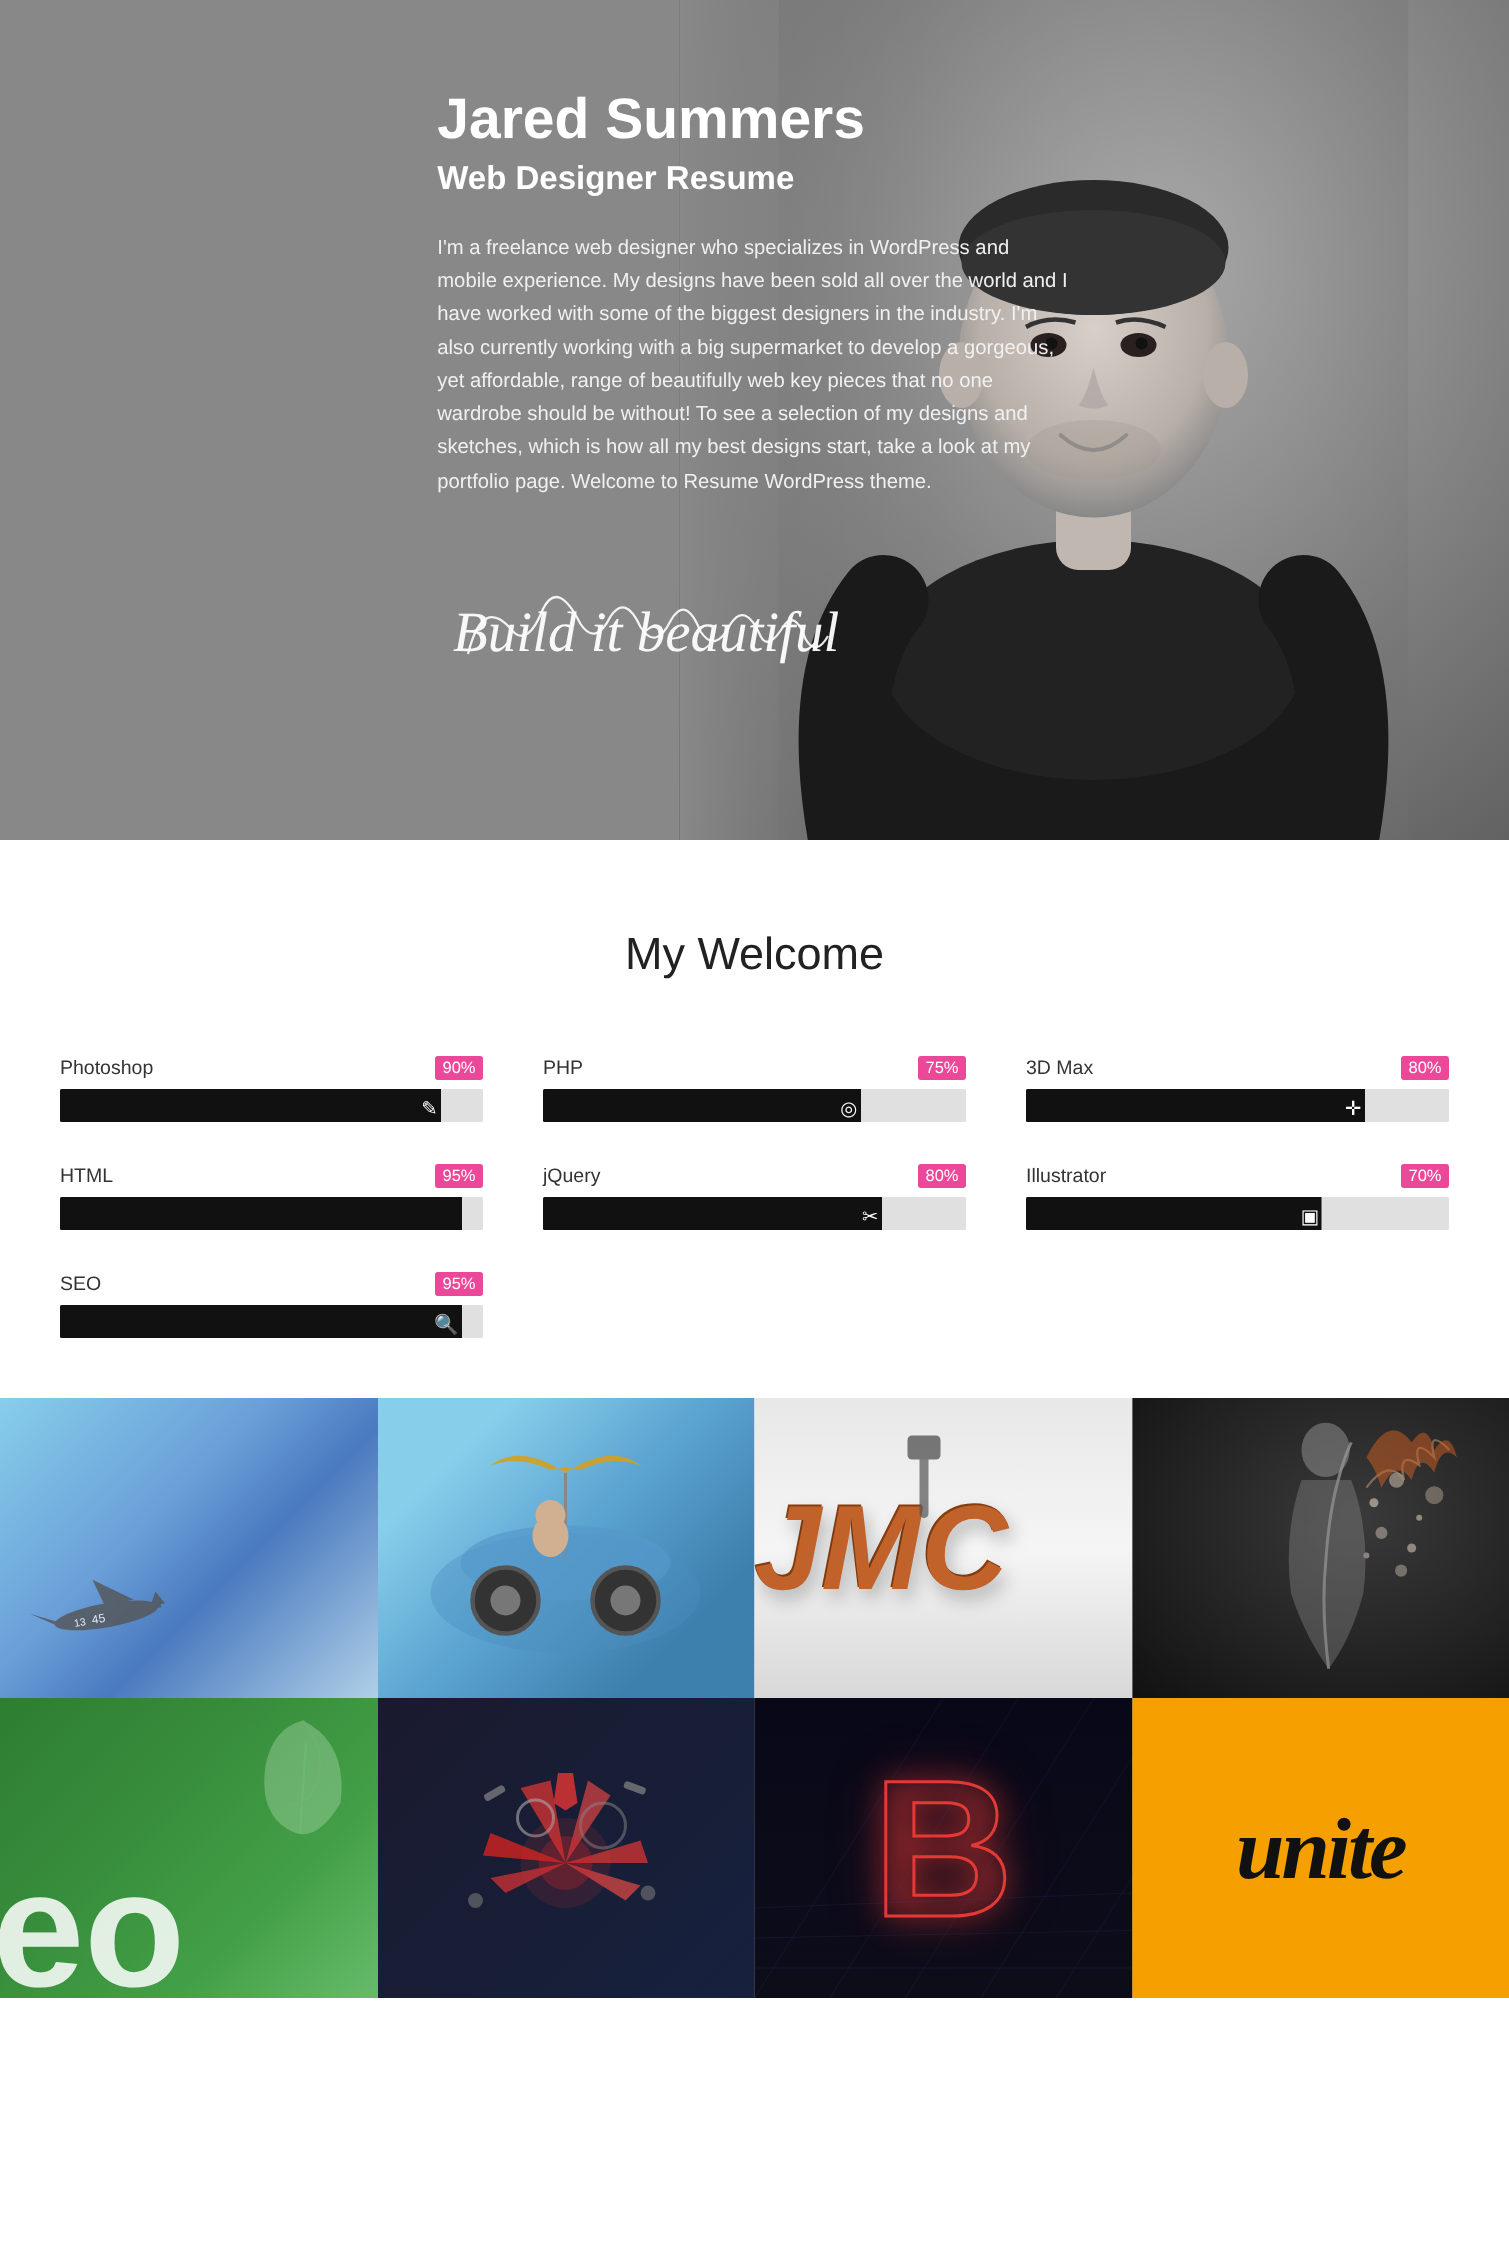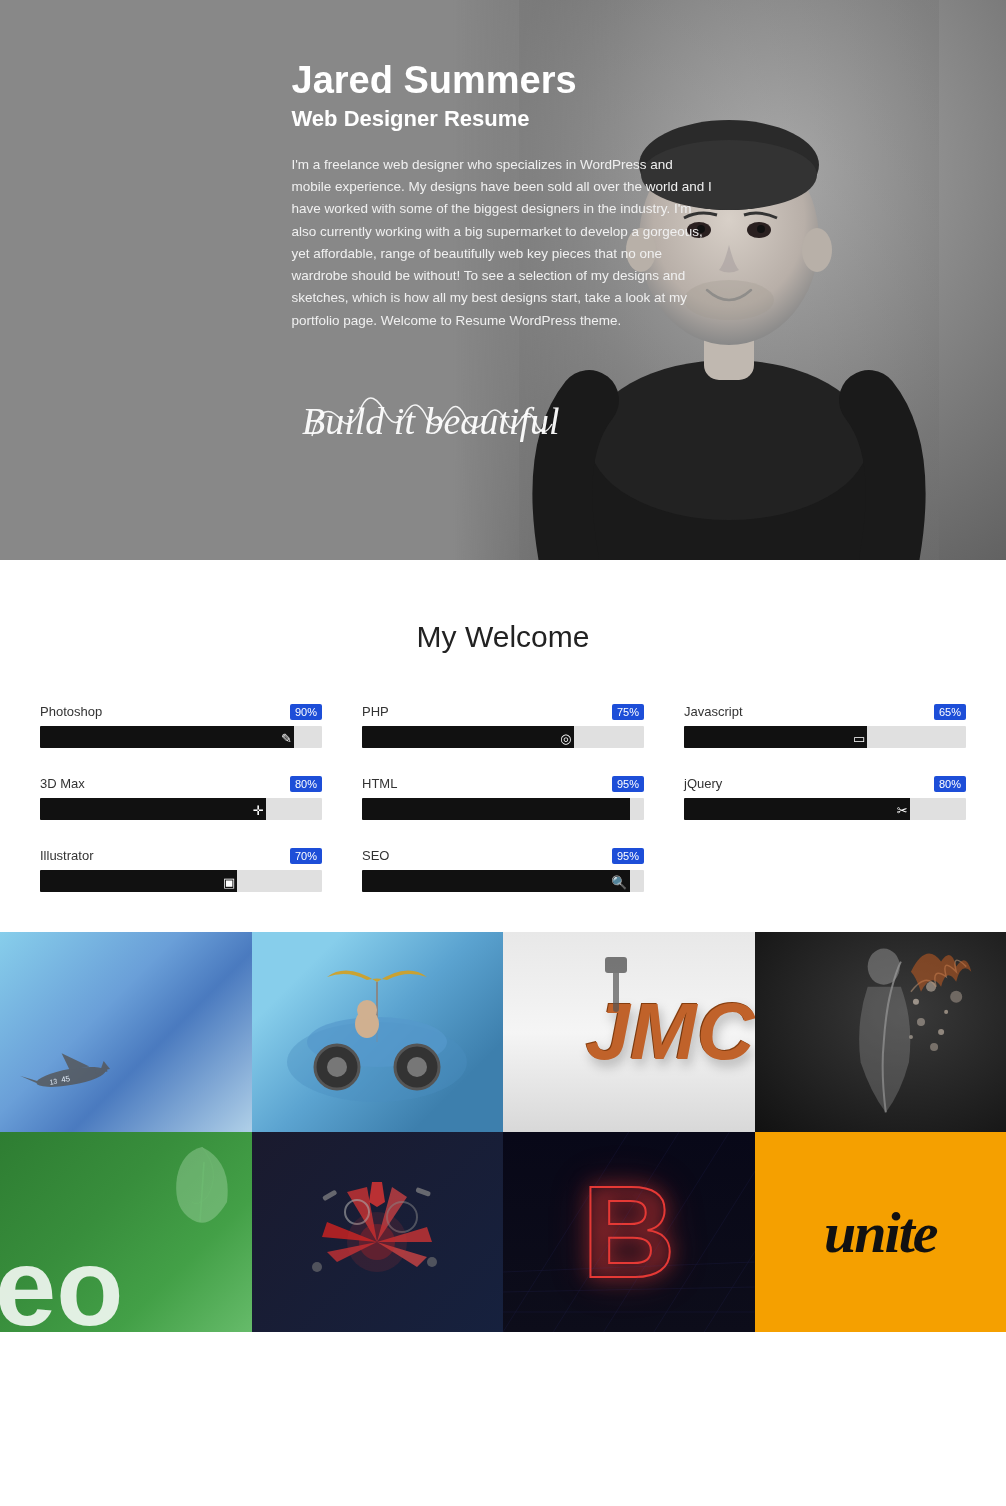--- a/index.html
+++ b/index.html
@@ -98,21 +98,21 @@
     }
     .skill-header {
       display: flex;
       justify-content: space-between;
       align-items: flex-start;
       font-size: 13px;
       color: #333;
     }
     .skill-name { font-weight: normal; }
     .skill-pct {
-      background: #1d4ed8;
+      background: #ec4899;
       color: #fff;
       font-size: 11px;
       padding: 2px 5px;
       border-radius: 2px;
     }
     .skill-bar-bg {
       height: 22px;
       background: #e0e0e0;
       position: relative;
       border-radius: 1px;
@@ -155,21 +155,21 @@
     .port-6 { background: linear-gradient(135deg, #1a1a2e 0%, #16213e 100%); }
     .port-7 { background: linear-gradient(135deg, #0a0a0a 0%, #1c1c2e 100%); }
     .port-8 { background: #f5a000; }
 
     
     .jmc-text {
       position: absolute;
       inset: 0;
       display: flex;
       align-items: center;
-      justify-content: flex-end;
+      justify-content: flex-start;
       font-size: 72px;
       font-weight: bold;
       color: #c0622a;
       font-style: italic;
       text-shadow: 2px 4px 8px rgba(0,0,0,0.2);
     }
 
     
     .eo-text {
       position: absolute;
@@ -323,31 +323,20 @@
       <span class="skill-pct">75%</span>
     </div>
     <div class="skill-bar-bg">
       <div class="skill-bar-fill" style="width:75%">
         <span class="skill-icon">◎</span>
       </div>
     </div>
   </div>
       <div class="skill-item">
     <div class="skill-header">
-      <span class="skill-name">Javascript</span>
-      <span class="skill-pct">65%</span>
-    </div>
-    <div class="skill-bar-bg">
-      <div class="skill-bar-fill" style="width:65%">
-        <span class="skill-icon">▭</span>
-      </div>
-    </div>
-  </div>
-      <div class="skill-item">
-    <div class="skill-header">
       <span class="skill-name">3D Max</span>
       <span class="skill-pct">80%</span>
     </div>
     <div class="skill-bar-bg">
       <div class="skill-bar-fill" style="width:80%">
         <span class="skill-icon">✛</span>
       </div>
     </div>
   </div>
       <div class="skill-item">

